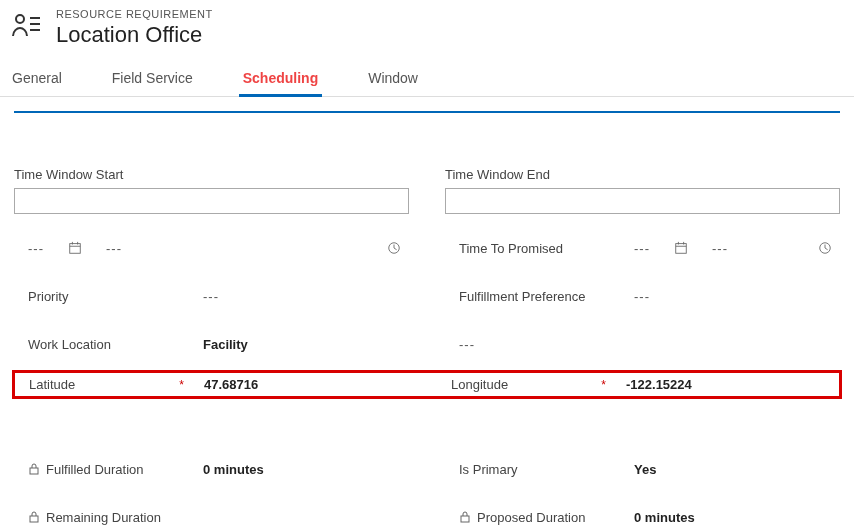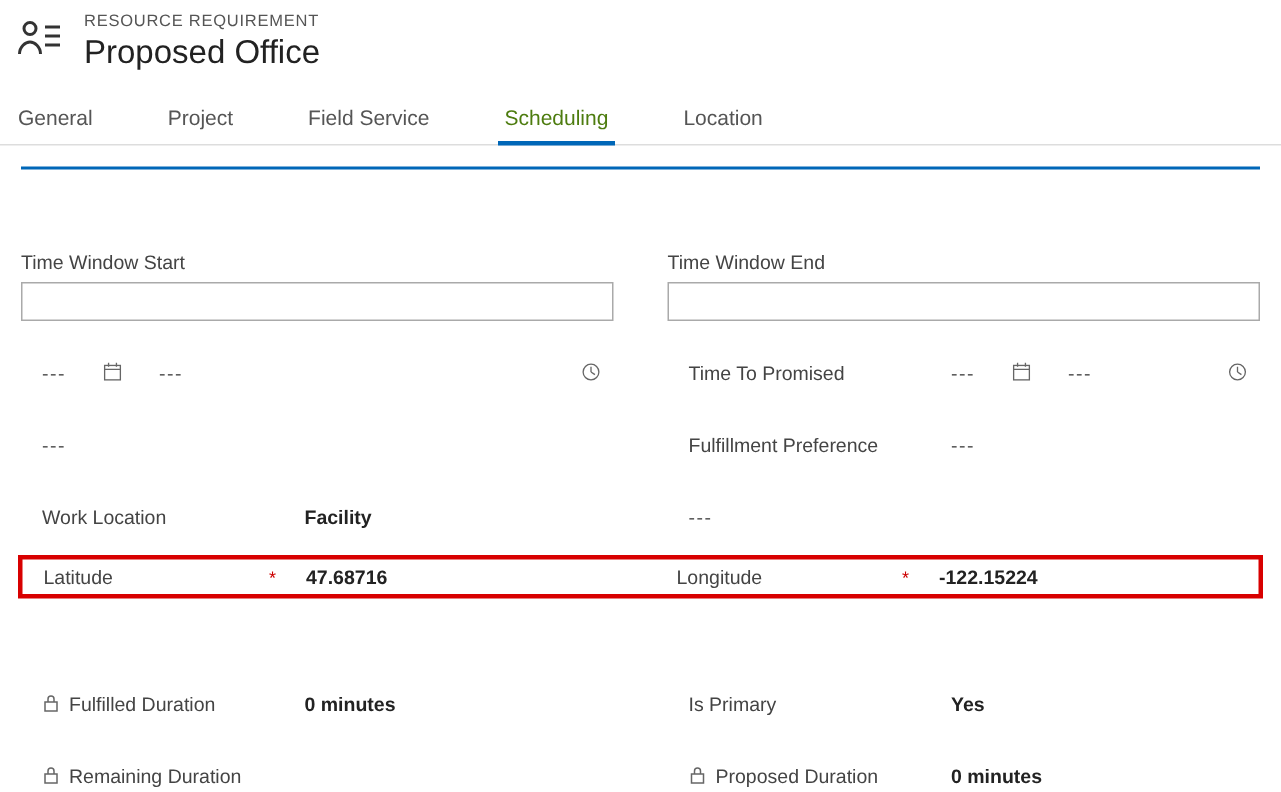--- a/index.html
+++ b/index.html
@@ -44,22 +44,22 @@
   }
   .tab {
     padding: 10px 4px 8px 4px;
     font-size: 14px;
     color: #555;
     cursor: pointer;
     border-bottom: 3px solid transparent;
     margin-bottom: -1px;
   }
   .tab.active {
-    color: #4d7c0f;
-    font-weight: 400;
+    color: #ef4444;
+    font-weight: 700;
     border-bottom-color: #0067b8;
   }
   .divider-bar {
     height: 2px;
     background: #0067b8;
     margin: 14px 14px 0 14px;
   }
   .form-area {
     display: flex;
     padding: 14px 14px 0 14px;
@@ -143,30 +143,29 @@
     <svg viewBox="0 0 32 32" width="32" height="32" fill="none" stroke="#333" stroke-width="2">
       <circle cx="10" cy="9" r="4"></circle>
       <path d="M3 26c0-5 4-8 7-8s7 3 7 8"></path>
       <line x1="20" y1="8" x2="30" y2="8"></line>
       <line x1="20" y1="14" x2="30" y2="14"></line>
       <line x1="20" y1="20" x2="30" y2="20"></line>
     </svg>
   </div>
   <div class="header-text">
     <div class="subtitle">RESOURCE REQUIREMENT</div>
-    <div class="title">Proposed Office</div>
+    <div class="title">Location Office</div>
   </div>
 </div>
 
 <div class="tabs">
   <div class="tab">General</div>
-  <div class="tab">Project</div>
   <div class="tab">Field Service</div>
   <div class="tab active">Scheduling</div>
-  <div class="tab">Location</div>
+  <div class="tab">Window</div>
 </div>
 
 <div class="divider-bar"></div>
 
 <div class="form-area">
 
   <div class="col">
     <div class="section-label">Time Window Start</div>
     <input class="section-input" style="">
 
@@ -186,20 +185,23 @@
           <svg viewBox="0 0 16 16" fill="none" stroke="#666" stroke-width="1">
               <circle cx="8" cy="8" r="6"></circle>
               <line x1="8" y1="8" x2="8" y2="4"></line>
               <line x1="8" y1="8" x2="11" y2="10"></line>
             </svg>
         </span>
       </div>
     </div>
 
     <div class="field-row">
+      <div class="label-cell">
+          <span>Priority</span>
+        </div>
       <div class="value-cell">
           <span class="dashes">---</span>
         </div>
     </div>
 
     <div class="field-row">
       <div class="label-cell">
           <span>Work Location</span>
         </div>
       <div class="value-cell">

